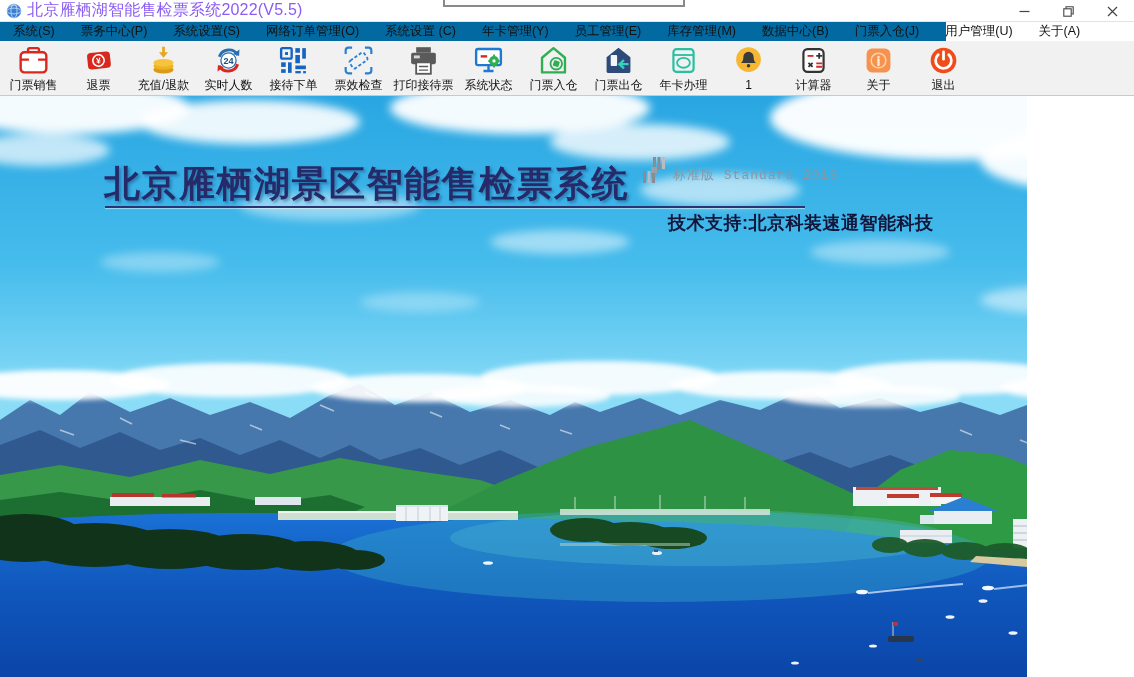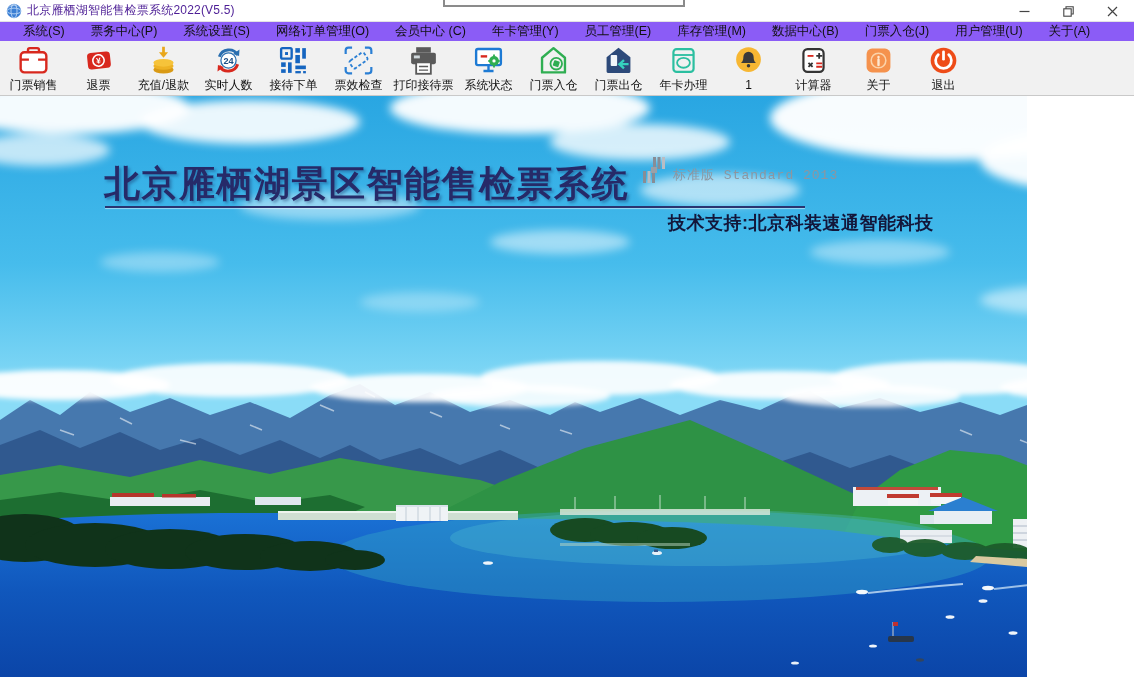--- a/index.html
+++ b/index.html
@@ -3,29 +3,29 @@
 <meta charset="utf-8">
 <style>
   html,body{margin:0;padding:0;background:#555;}
   .app{position:relative;width:1134px;height:677px;overflow:hidden;background:#fff;
        font-family:"Liberation Sans", sans-serif; -webkit-font-smoothing:antialiased;}
 
   
   .titlebar{position:absolute;left:0;top:0;width:1134px;height:22px;background:#ffffff;
             display:flex;align-items:center;border-bottom:1px solid #e3e3e3;box-sizing:border-box;}
   .titlebar .appicon{margin:0 5px 0 6px;display:flex;align-items:center;}
-  .titlebar .title{font-size:12px;color:#4c1d95;letter-spacing:0.2px;}
+  .titlebar .title{font-size:16px;color:#8b5cf6;letter-spacing:0.2px;}
   .wincontrols{position:absolute;right:0;top:0;height:22px;display:flex;}
   .winbtn{width:44px;height:22px;display:flex;align-items:center;justify-content:center;color:#333;}
   .stray-box{position:absolute;left:443px;top:-2px;width:242px;height:9px;background:#fdfdfd;
              border:2px solid #8a8a8a;border-top:none;box-sizing:border-box;}
 
   
-  .menubar{position:absolute;left:0;top:22px;width:1134px;height:19px;background:#8b5cf6;
-           display:flex;align-items:center;padding-left:10px;box-sizing:border-box;}
+  .menubar{position:absolute;left:0;top:22px;width:946px;height:19px;background:#0369a1;
+           display:flex;align-items:center;padding-left:0;box-sizing:border-box;}
   .menuitem{font-size:12.5px;color:#111;padding:1px 13px;white-space:nowrap;}
 
   
   .toolbar{position:absolute;left:0;top:41px;width:1134px;height:55px;background:#f1f1f1;
            border-bottom:1px solid #c9c9c9;display:flex;align-items:flex-end;padding-left:1px;box-sizing:border-box;}
   .tbtn{width:65px;height:54px;display:flex;flex-direction:column;align-items:center;
         justify-content:flex-end;padding-bottom:3px;box-sizing:border-box;}
   .tbtn svg{width:33px;height:33px;margin-bottom:2px;}
   .tbtn .tlabel{font-size:12px;color:#111;white-space:nowrap;line-height:13px;}
 
@@ -76,21 +76,21 @@
           </svg>
       </div>
     </div>
   </div>
 
   <div class="menubar">
     <span class="menuitem">系统(S)</span>
     <span class="menuitem">票务中心(P)</span>
     <span class="menuitem">系统设置(S)</span>
     <span class="menuitem">网络订单管理(O)</span>
-    <span class="menuitem">会员中心 (C)</span>
+    <span class="menuitem">系统设置 (C)</span>
     <span class="menuitem">年卡管理(Y)</span>
     <span class="menuitem">员工管理(E)</span>
     <span class="menuitem">库存管理(M)</span>
     <span class="menuitem">数据中心(B)</span>
     <span class="menuitem">门票入仓(J)</span>
     <span class="menuitem">用户管理(U)</span>
     <span class="menuitem">关于(A)</span>
   </div>
 
   <div class="toolbar">

